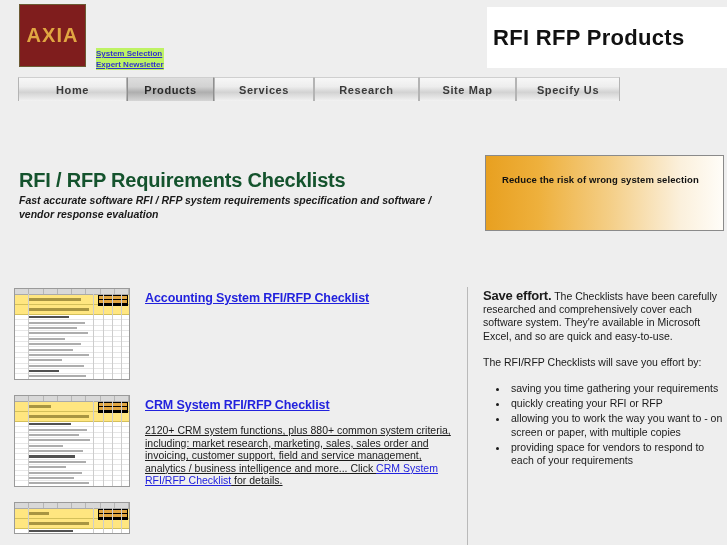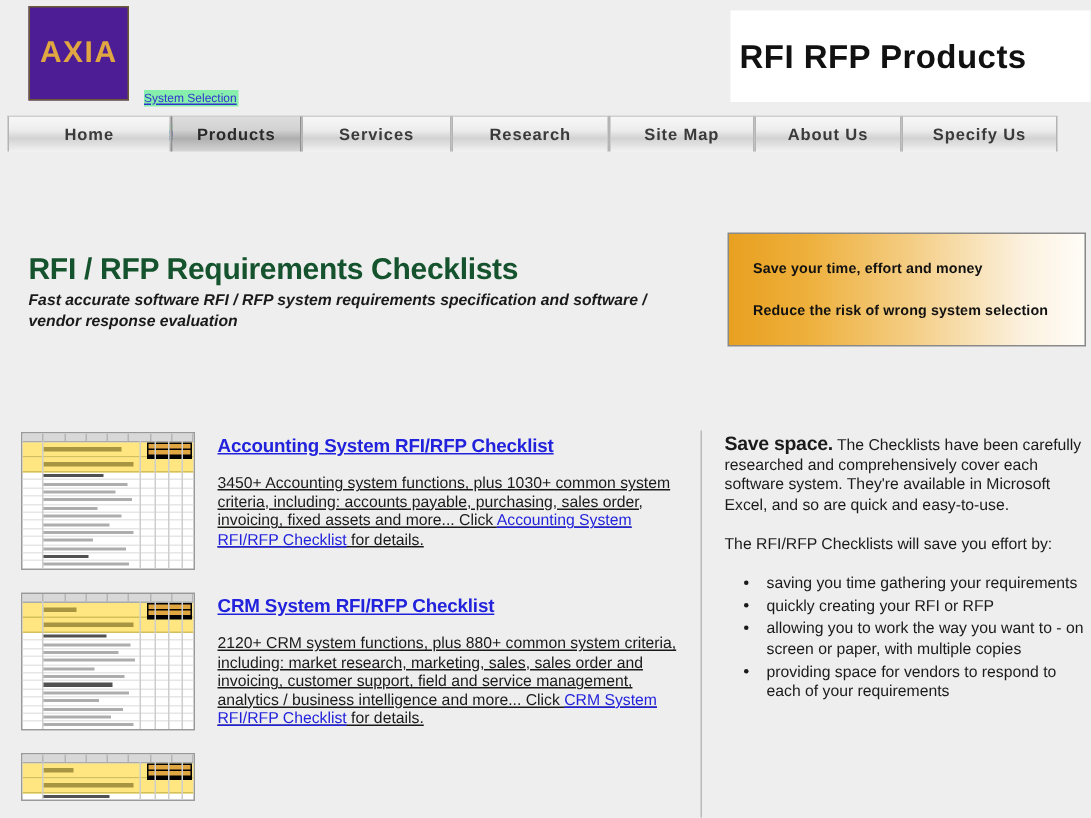--- a/index.html
+++ b/index.html
@@ -20,21 +20,21 @@
     position: relative;
     height: 75px;
     background: #eeeeee;
   }
   #logo-box {
     position: absolute;
     left: 19px;
     top: 4px;
     width: 67px;
     height: 63px;
-    background: #4c1d95;
+    background: #7f1d1d;
     border: 1px solid #6b5a33;
     box-sizing: border-box;
     display: flex;
     align-items: center;
     justify-content: center;
   }
   #logo-text {
     color: #e0a642;
     font-size: 20px;
     font-weight: bold;
@@ -43,26 +43,25 @@
   }
   #header-links {
     position: absolute;
     left: 96px;
     top: 48px;
     line-height: 11px;
   }
   #header-links a {
     display: block;
     color: #3333cc;
-    background: #86efac;
+    background: #bef264;
     font-size: 8px;
     text-decoration: underline;
-    font-weight: normal;
+    font-weight: bold;
     letter-spacing: 0px;
-    margin-top: 12px;
   }
   #header-title-box {
     position: absolute;
     left: 487px;
     top: 7px;
     width: 240px;
     height: 61px;
     background: #ffffff;
     display: flex;
     align-items: center;
@@ -77,21 +76,21 @@
   }
 
   
   #nav {
     position: absolute;
     left: 0;
     top: 77px;
     width: 727px;
     height: 24px;
     display: flex;
-    padding-left: 5px;
+    padding-left: 18px;
     box-sizing: border-box;
   }
   .nav-tab {
     height: 24px;
     box-sizing: border-box;
     display: flex;
     align-items: center;
     justify-content: center;
     font-size: 11px;
     font-weight: bold;
@@ -308,29 +307,27 @@
     <div id="header-title">RFI RFP Products</div>
   </div>
 </div>
 
 <div id="nav">
   <div class="nav-tab" style="width:109px">Home</div>
   <div class="nav-tab active" style="width:87px">Products</div>
   <div class="nav-tab" style="width:100px">Services</div>
   <div class="nav-tab" style="width:105px">Research</div>
   <div class="nav-tab" style="width:97px">Site Map</div>
-  <div class="nav-tab" style="width:98px">About Us</div>
   <div class="nav-tab" style="width:104px">Specify Us</div>
 </div>
 
 <h1 id="page-heading">RFI / RFP Requirements Checklists</h1>
 <div id="page-sub">Fast accurate software RFI / RFP system requirements specification and software / vendor response evaluation</div>
 
 <div id="promo">
-  <div class="promo-line">Save your time, effort and money</div>
   <div class="promo-line">Reduce the risk of wrong system selection</div>
 </div>
 
 <div id="products">
 
   <div class="product">
     <div class="thumb">
       <div class="sheet-colhdr">
           <span></span>
           <span></span>
@@ -390,21 +387,20 @@
           <em style="width:30%"></em>
         </div>
       <div class="grow">
           <em style="width:57%"></em>
         </div>
       <div class="grow"></div>
 
     </div>
     <div class="prod-body">
       <a class="prod-title" href="#">Accounting System RFI/RFP Checklist</a>
-      <div class="prod-desc"><span>3450+ Accounting system functions, plus 1030+ common system criteria, including: accounts payable, purchasing, sales order, invoicing, fixed assets and more... Click </span><a href="#">Accounting System RFI/RFP Checklist</a><span> for details.</span></div>
     </div>
   </div>
 
   <div class="product">
     <div class="thumb">
       <div class="sheet-colhdr">
           <span></span>
           <span></span>
           <span></span>
           <span></span>
@@ -504,21 +500,21 @@
           <em style="width:44%"></em>
         </div>
 
     </div>
   </div>
 
 </div>
 
 <div id="sidebar-rule"></div>
 <div id="sidebar">
-  <p><span class="lead">Save space.</span><span> The Checklists have been carefully researched and comprehensively cover each software system. They're available in Microsoft Excel, and so are quick and easy-to-use.</span></p>
+  <p><span class="lead">Save effort.</span><span> The Checklists have been carefully researched and comprehensively cover each software system. They're available in Microsoft Excel, and so are quick and easy-to-use.</span></p>
   <p>The RFI/RFP Checklists will save you effort by:</p>
   <ul>
     <li>saving you time gathering your requirements</li>
     <li>quickly creating your RFI or RFP</li>
     <li>allowing you to work the way you want to - on screen or paper, with multiple copies</li>
     <li>providing space for vendors to respond to each of your requirements</li>
   </ul>
 </div>
 
 </body></html>

